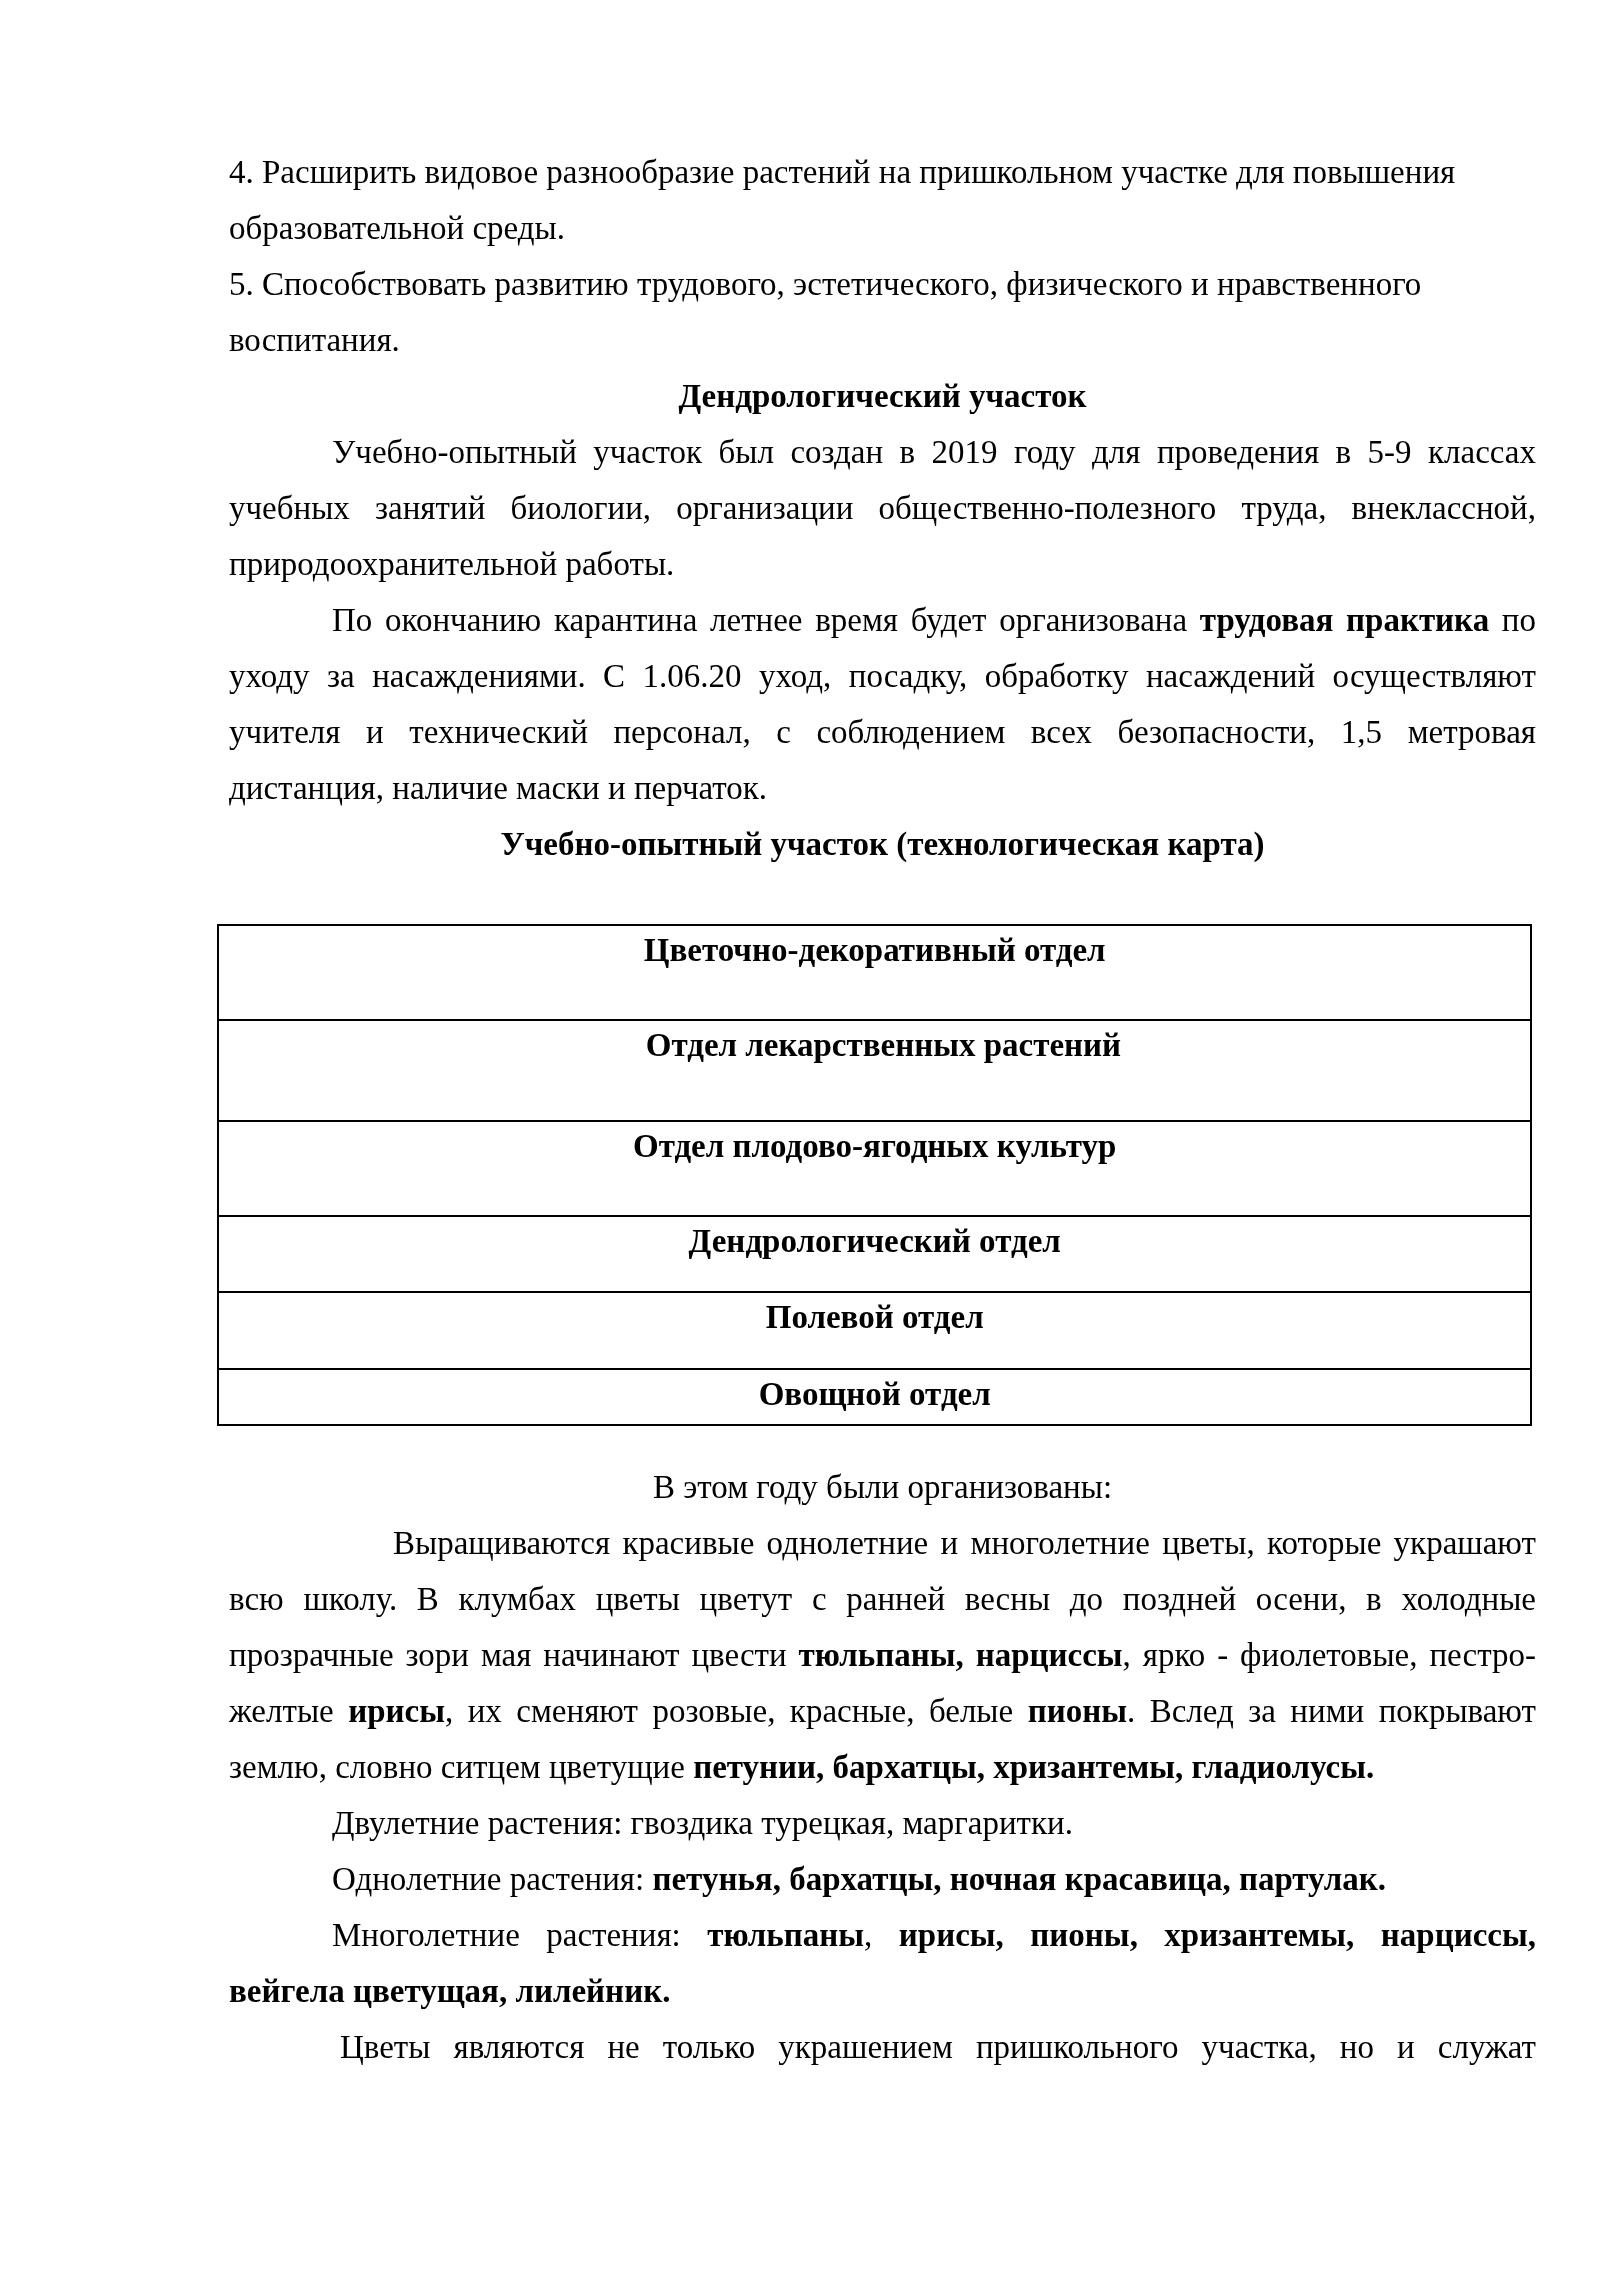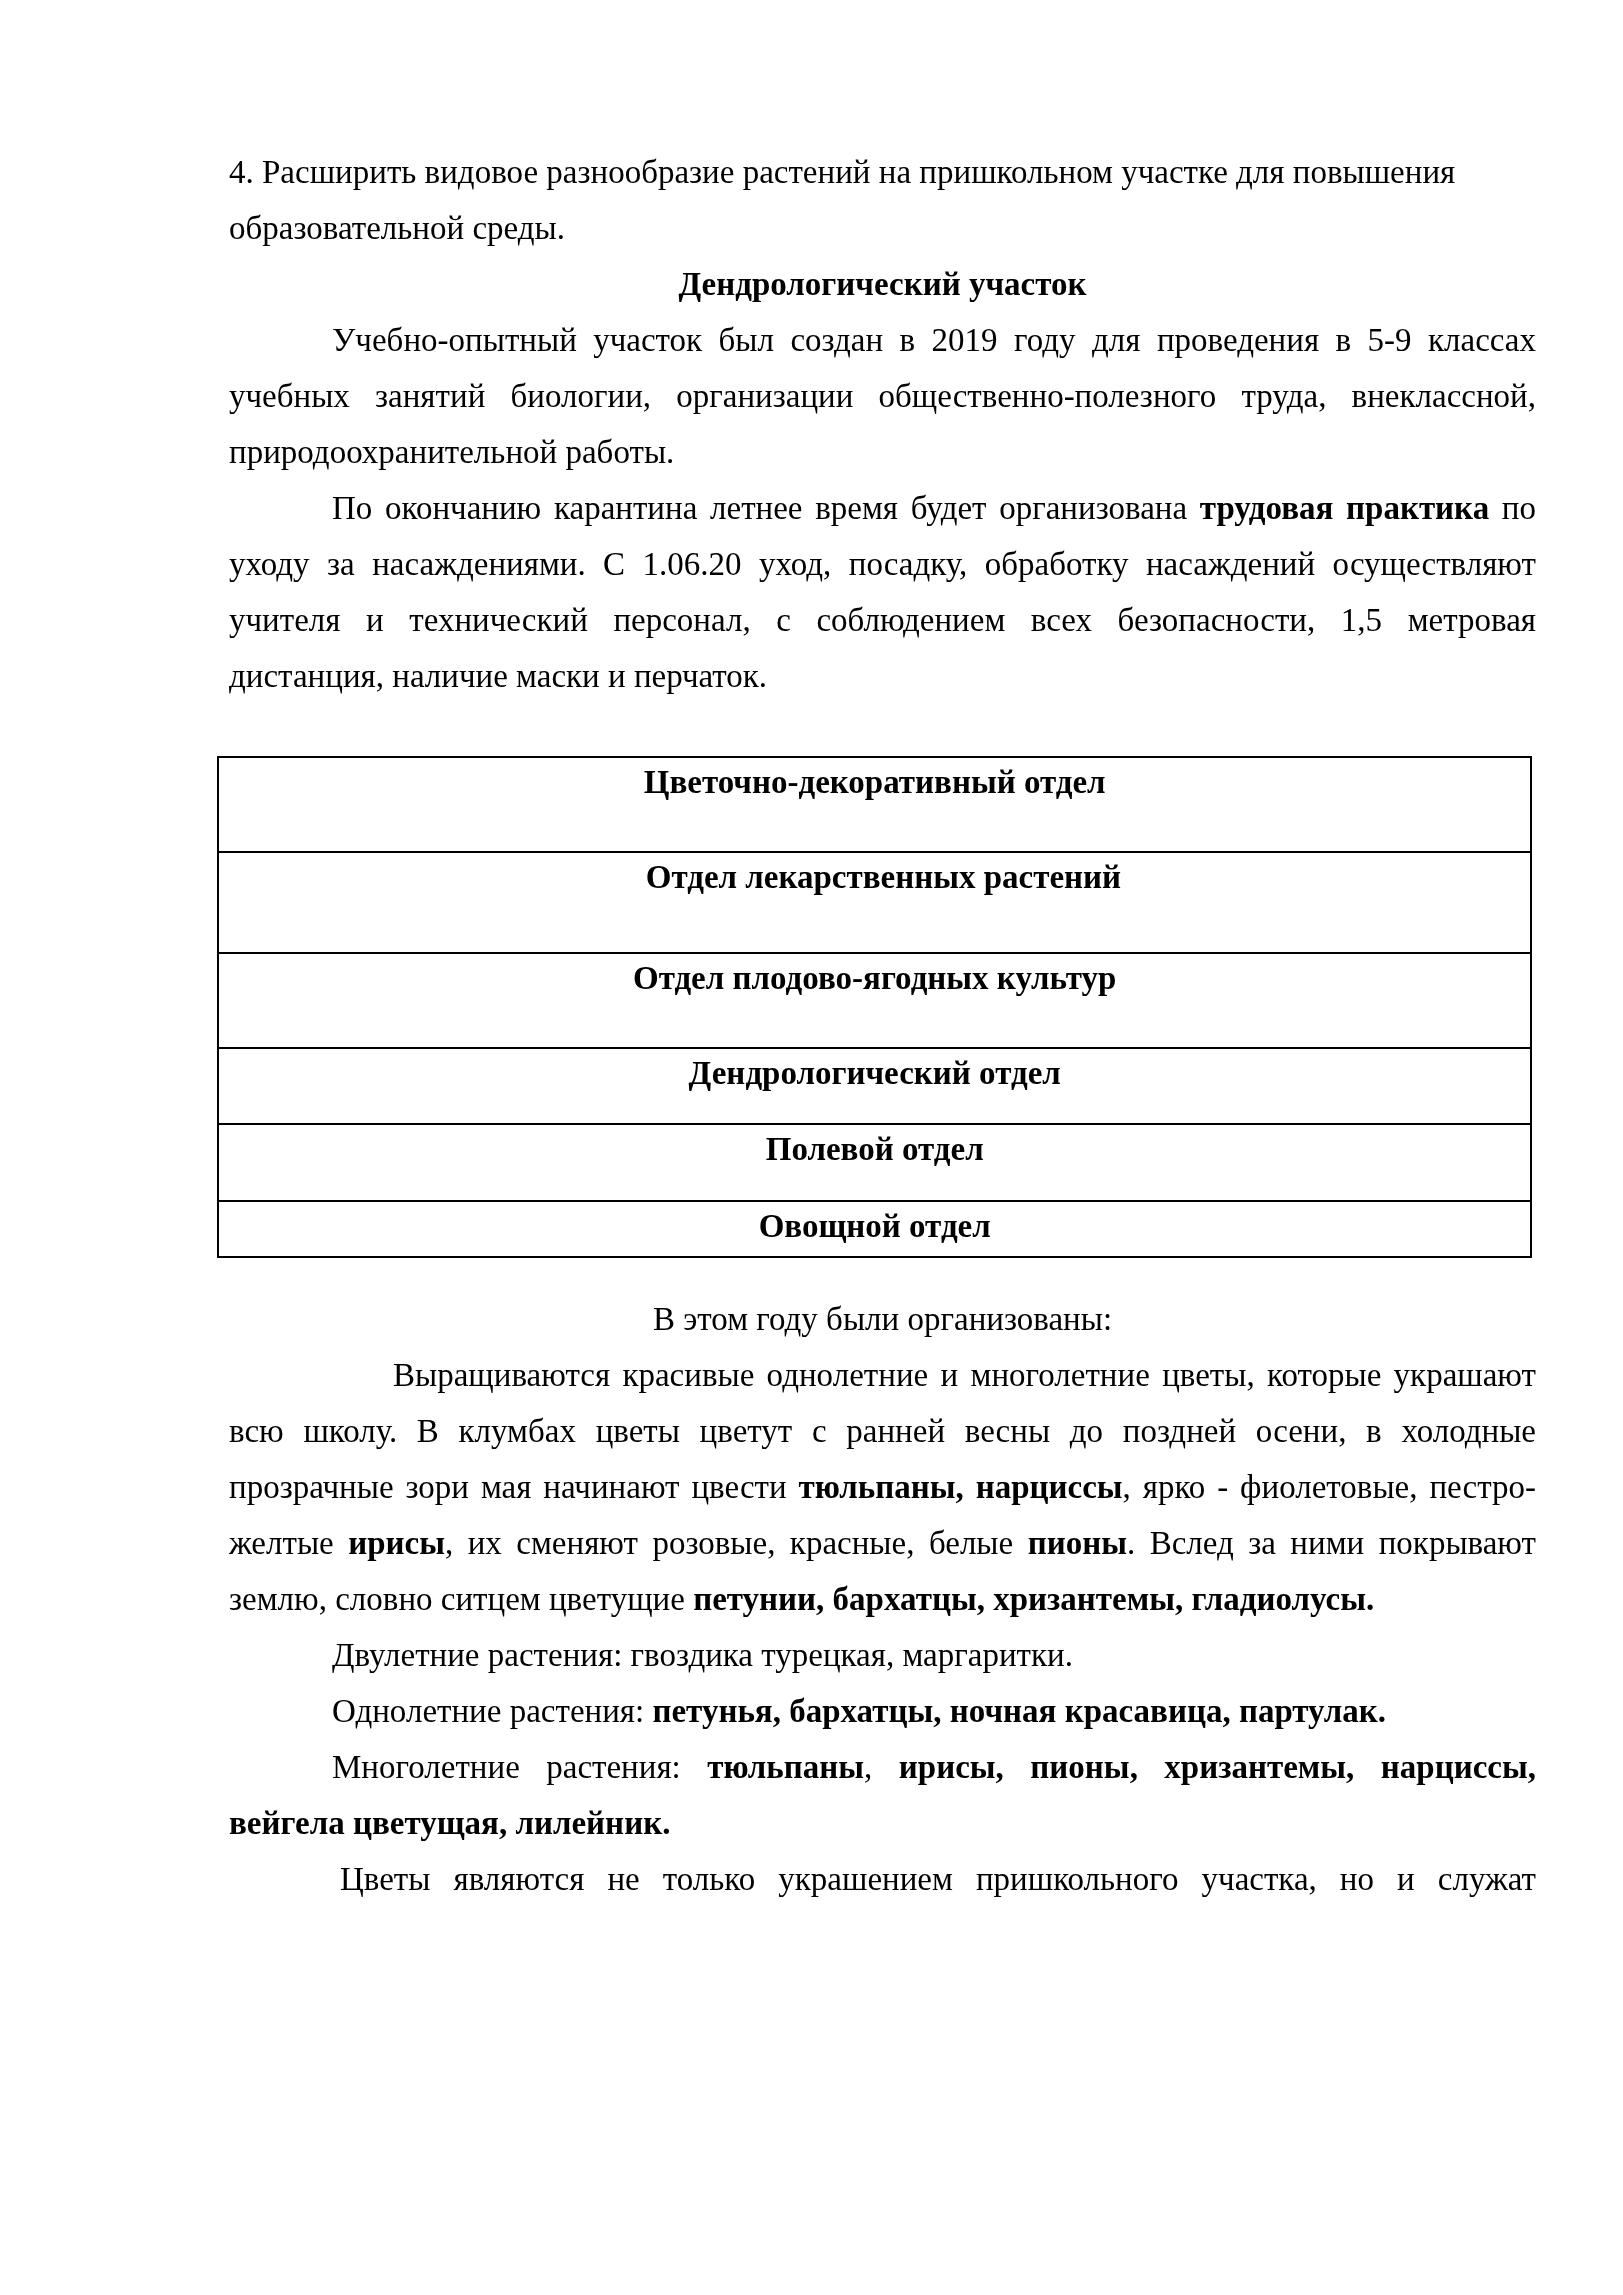--- a/index.html
+++ b/index.html
@@ -62,27 +62,29 @@
   .list-item .num { display: inline-block; width: 58px; }
 </style>
 </head>
 <body>
 
 <div class="page">
   <div class="content">
 
     <p class="left"><span>4. Расширить видовое разнообразие растений на пришкольном участке для повышения образовательной среды.</span></p>
 
+    <p class="left"><span>5. Способствовать развитию трудового, эстетического, физического и нравственного воспитания.</span></p>
 
     <p class="center bold">Дендрологический участок</p>
 
     <p class="just ind"><span>Учебно-опытный участок был создан в 2019 году для проведения в 5-9 классах учебных занятий биологии, организации общественно-полезного труда, внеклассной, природоохранительной работы.</span></p>
 
     <p class="just ind"><span>По окончанию карантина летнее время будет организована </span><b>трудовая практика</b><span> по уходу за насаждениями. С 1.06.20 уход, посадку, обработку насаждений осуществляют учителя и технический персонал, с соблюдением всех безопасности, 1,5 метровая дистанция, наличие маски и перчаток.</span></p>
 
+    <p class="center bold">Учебно-опытный участок (технологическая карта)</p>
 
     <table class="sections">
       <tbody>
         <tr class="r1">
           <td>Цветочно-декоративный отдел</td>
         </tr>
         <tr class="r2">
           <td>Отдел лекарственных растений</td>
         </tr>
         <tr class="r3">

